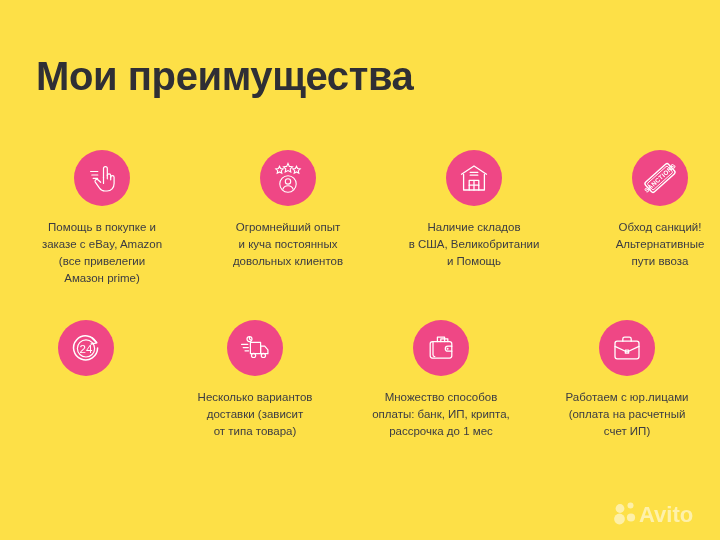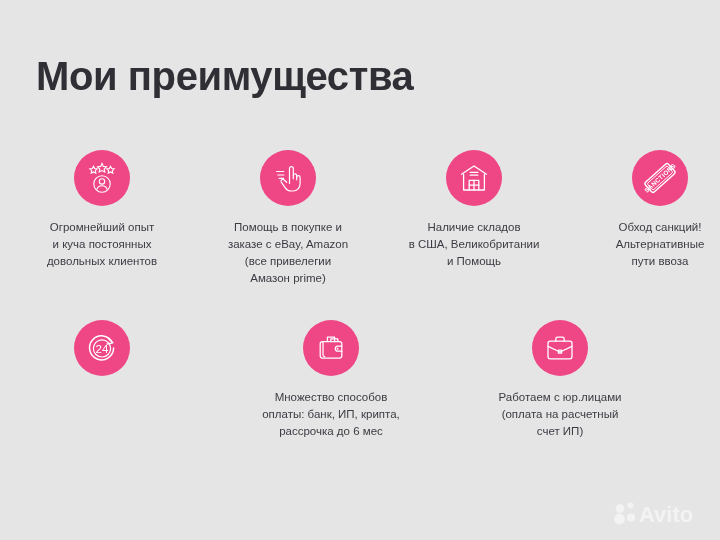--- a/index.html
+++ b/index.html
@@ -11,21 +11,21 @@
     height: 540px;
     background: #faf4f6;
     font-family: "Liberation Sans", sans-serif;
     overflow: hidden;
     position: relative;
   }
   .page {
     position: relative;
     width: 720px;
     height: 540px;
-    background: #e5e5e5;
+    background: #fde047;
   }
   .page-title {
     position: absolute;
     left: 36px;
     top: 52px;
     font-size: 40px;
     font-weight: bold;
     color: #2f2f35;
     letter-spacing: -0.4px;
     line-height: 48px;
@@ -38,21 +38,21 @@
     width: 720px;
     display: flex;
     flex-direction: column;
   }
   .row {
     display: flex;
     flex-direction: row;
     width: 720px;
   }
   .row-1 { height: 170px; }
-  .row-2 { height: 170px; gap: 43px; }
+  .row-2 { height: 170px; }
   .cell {
     width: 170px;
     margin: 0 8px;
     display: flex;
     flex-direction: column;
     align-items: center;
   }
   .row .cell:first-child { margin-left: 17px; }
   .badge {
     width: 56px;
@@ -92,56 +92,56 @@
 
   <div class="page-title">Мои преимущества</div>
 
   <div class="grid">
 
     <div class="row row-1">
 
       <div class="cell">
         <div class="badge">
           <span>
+            <svg width="32" height="32" viewBox="0 0 32 32" fill="none" stroke="#ffffff" stroke-width="1.2" stroke-linecap="round" stroke-linejoin="round">
+              <path d="M17.5 15.2V6.6a1.9 1.9 0 1 1 3.8 0v10.2"></path>
+              <path d="M21.3 13.6a1.7 1.7 0 1 1 3.4 0v4.2"></path>
+              <path d="M24.7 15.3a1.7 1.7 0 1 1 3.4 0v6.3c0 4.1-2.9 7.4-7 7.4h-2.3c-2.3 0-4-1.1-5.3-2.9l-4.2-6a1.8 1.8 0 0 1 2.6-2.4l2.8 2.6"></path>
+              <path d="M17.5 15.2v6.3"></path>
+              <path d="M4.6 9.5h7.2M5.8 13h6M7.2 16.4h4.4"></path>
+            </svg>
+          </span>
+        </div>
+        <div class="caption">Помощь в покупке и
+заказе с eBay, Amazon
+(все привелегии
+Амазон prime)</div>
+      </div>
+
+      <div class="cell">
+        <div class="badge">
+          <span>
             <svg width="34" height="34" viewBox="0 0 34 34" fill="none" stroke="#ffffff" stroke-width="1.1">
               <polygon points="8.5,5.2 9.6,7.6 12.2,7.9 10.3,9.7 10.8,12.3 8.5,11.0 6.2,12.3 6.7,9.7 4.8,7.9 7.4,7.6" fill="none"></polygon>
               <polygon points="17,2.4 18.3,5.4 21.5,5.8 19.2,7.9 19.8,11.0 17,9.5 14.2,11.0 14.8,7.9 12.5,5.8 15.7,5.4" fill="none"></polygon>
               <polygon points="25.5,5.2 26.6,7.6 29.2,7.9 27.3,9.7 27.8,12.3 25.5,11.0 23.2,12.3 23.7,9.7 21.8,7.9 24.4,7.6" fill="none"></polygon>
               <circle cx="17" cy="23" r="8.2" fill="none"></circle>
               <circle cx="17" cy="20.4" r="2.7" fill="none"></circle>
               <path d="M11.7 28.6a5.6 5.6 0 0 1 10.6 0" fill="none"></path>
             </svg>
           </span>
         </div>
         <div class="caption">Огромнейший опыт
 и куча постоянных
 довольных клиентов</div>
       </div>
 
       <div class="cell">
         <div class="badge">
           <span>
-            <svg width="32" height="32" viewBox="0 0 32 32" fill="none" stroke="#ffffff" stroke-width="1.2" stroke-linecap="round" stroke-linejoin="round">
-              <path d="M17.5 15.2V6.6a1.9 1.9 0 1 1 3.8 0v10.2"></path>
-              <path d="M21.3 13.6a1.7 1.7 0 1 1 3.4 0v4.2"></path>
-              <path d="M24.7 15.3a1.7 1.7 0 1 1 3.4 0v6.3c0 4.1-2.9 7.4-7 7.4h-2.3c-2.3 0-4-1.1-5.3-2.9l-4.2-6a1.8 1.8 0 0 1 2.6-2.4l2.8 2.6"></path>
-              <path d="M17.5 15.2v6.3"></path>
-              <path d="M4.6 9.5h7.2M5.8 13h6M7.2 16.4h4.4"></path>
-            </svg>
-          </span>
-        </div>
-        <div class="caption">Помощь в покупке и
-заказе с eBay, Amazon
-(все привелегии
-Амазон prime)</div>
-      </div>
-
-      <div class="cell">
-        <div class="badge">
-          <span>
             <svg width="32" height="32" viewBox="0 0 32 32" fill="none" stroke="#ffffff" stroke-width="1.3" stroke-linejoin="round" stroke-linecap="round">
               <path d="M3.5 12.2 16 4l12.5 8.2"></path>
               <path d="M5.6 12.4V28h20.8V12.4"></path>
               <path d="M12.2 10.4h7.6M12.2 13.2h7.6"></path>
               <path d="M11.2 28v-9.6h9.6V28"></path>
               <path d="M16 18.4V28M11.2 23.2h9.6"></path>
             </svg>
           </span>
         </div>
         <div class="caption">Наличие складов
@@ -176,37 +176,55 @@
             <svg width="34" height="34" viewBox="0 0 34 34" fill="none">
               <path d="M27.3 11.4A12 12 0 1 0 28.6 17" stroke="#ffffff" stroke-width="1.5" stroke-linecap="round" fill="none"></path>
               <path d="M23.2 7.1l4.6 4.6-5.6 1.4" stroke="#ffffff" stroke-width="1.5" stroke-linecap="round" stroke-linejoin="round" fill="none"></path>
               <circle cx="17" cy="17.4" r="8.6" stroke="#ffffff" stroke-width="1.2" fill="none"></circle>
               <text x="17" y="21.6" text-anchor="middle" font-family="'Liberation Sans', sans-serif" font-size="11.5" fill="#ffffff">24</text>
             </svg>
           </span>
         </div>
       </div>
 
+      <div class="cell">
+        <div class="badge">
+          <span>
+            <svg width="34" height="34" viewBox="0 0 34 34" fill="none" stroke="#ffffff" stroke-width="1.2" stroke-linecap="round" stroke-linejoin="round">
+              <path d="M12.4 11.4h10.2v11.3H12.4z"></path>
+              <path d="M22.6 15.2h4.1l3.2 3.6v3.9h-7.3z"></path>
+              <circle cx="15.6" cy="24.4" r="2.1"></circle>
+              <circle cx="25.4" cy="24.4" r="2.1"></circle>
+              <circle cx="11.5" cy="8.1" r="2.5"></circle>
+              <path d="M11.5 6.4v1.7l1.2 0.8"></path>
+              <path d="M3.6 13.4h6.2M5.2 16.6h5.1M7.0 19.8h3.6"></path>
+            </svg>
+          </span>
+        </div>
+        <div class="caption">Несколько вариантов
+доставки (зависит
+от типа товара)</div>
+      </div>
 
       <div class="cell">
         <div class="badge">
           <span>
             <svg width="32" height="32" viewBox="0 0 32 32" fill="none" stroke="#ffffff" stroke-width="1.25" stroke-linecap="round" stroke-linejoin="round">
               <path d="M12.4 9.6V5.2h7.2v4.4"></path>
               <path d="M15.8 9.6V6.8h7.0v2.8"></path>
               <rect x="5.2" y="9.6" width="21.6" height="16.4" rx="2.2"></rect>
               <path d="M8.0 9.6v13.2c0 1 0.8 1.8 1.8 1.8"></path>
               <path d="M26.8 14.2h-4.0a2.5 2.5 0 0 0 0 5h4.0"></path>
               <circle cx="22.6" cy="16.7" r="0.95" fill="#ffffff" stroke="none"></circle>
             </svg>
           </span>
         </div>
         <div class="caption">Множество способов
 оплаты: банк, ИП, крипта,
-рассрочка до 6 мес</div>
+рассрочка до 1 мес</div>
       </div>
 
       <div class="cell">
         <div class="badge">
           <span>
             <svg width="32" height="32" viewBox="0 0 32 32" fill="none" stroke="#ffffff" stroke-width="1.3" stroke-linecap="round" stroke-linejoin="round">
               <path d="M11.8 9.2V7.0c0-1.0 0.8-1.8 1.8-1.8h4.8c1.0 0 1.8 0.8 1.8 1.8v2.2"></path>
               <rect x="4.0" y="9.2" width="24" height="17.6" rx="2.2"></rect>
               <path d="M4.0 14.4 16 20.0 28.0 14.4"></path>
               <path d="M14.4 18.2h3.2v3.0h-3.2z"></path>

